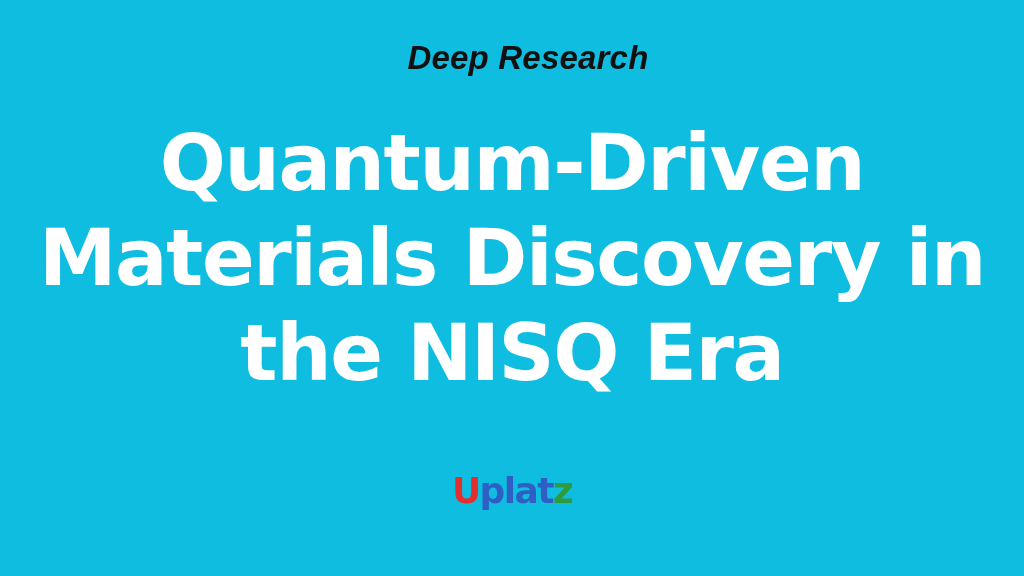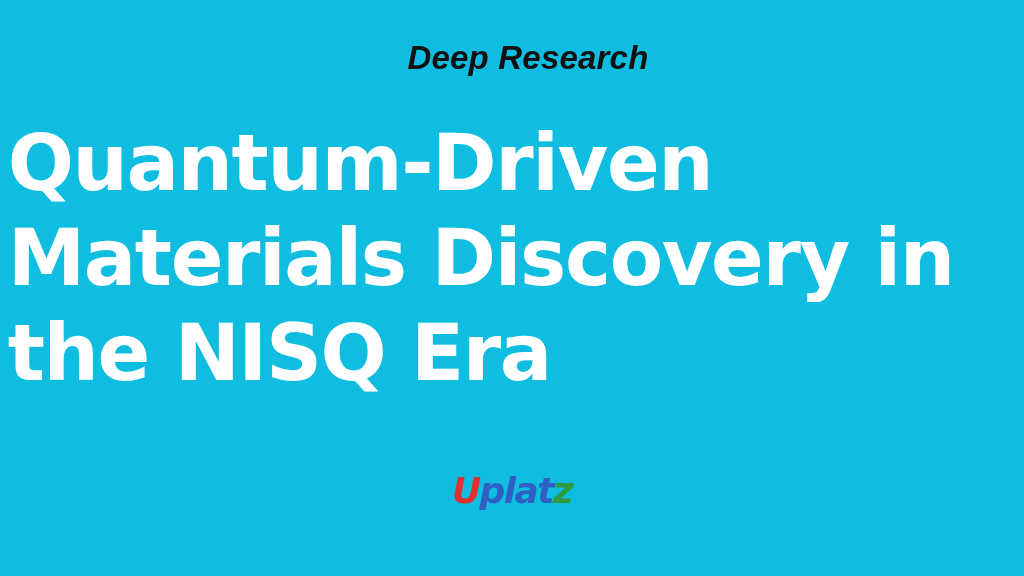--- a/index.html
+++ b/index.html
@@ -40,20 +40,21 @@
     white-space: nowrap;
     padding-left: 16px;
   }
 
   
   #title-block {
     position: absolute;
     top: 116px;
     left: 0;
     width: 1024px;
+    text-align: center;
   }
   .title-line {
     display: block;
     font-family: "DejaVu Sans", sans-serif;
     font-weight: bold;
     font-size: 79px;
     line-height: 95px;
     color: #ffffff;
     letter-spacing: -1.4px;
     white-space: nowrap;
@@ -67,21 +68,20 @@
     left: 0;
     width: 1024px;
     text-align: center;
     white-space: nowrap;
   }
   #logo .wordmark {
     display: inline-block;
     font-family: "DejaVu Sans", sans-serif;
     font-size: 36px;
     font-weight: bold;
-    font-style: italic;
     letter-spacing: -1.6px;
     line-height: 40px;
   }
   #logo .lg-u      { color: #e03030; }
   #logo .lg-plat   { color: #2f5fc4; }
   #logo .lg-z      { color: #2e9b3e; }
 </style>
 </head>
 <body>
 

